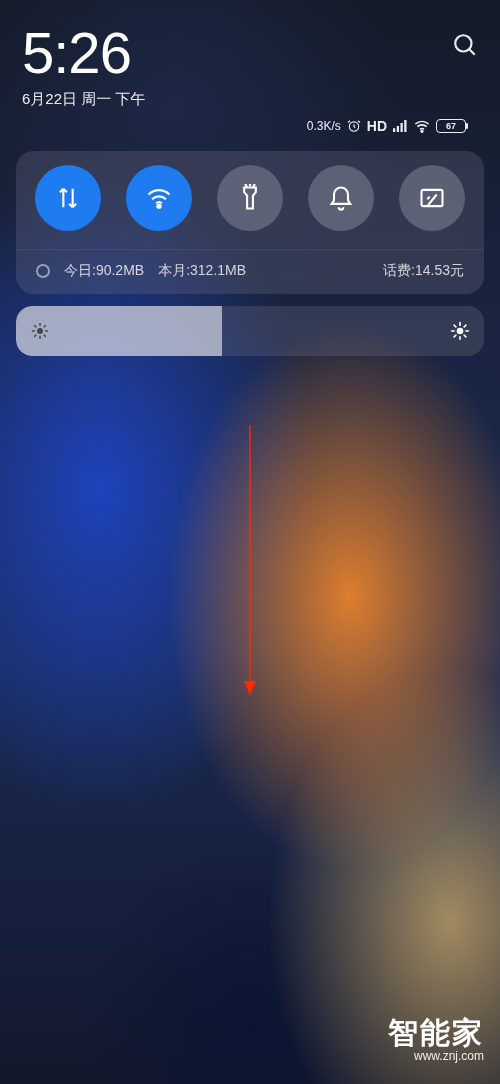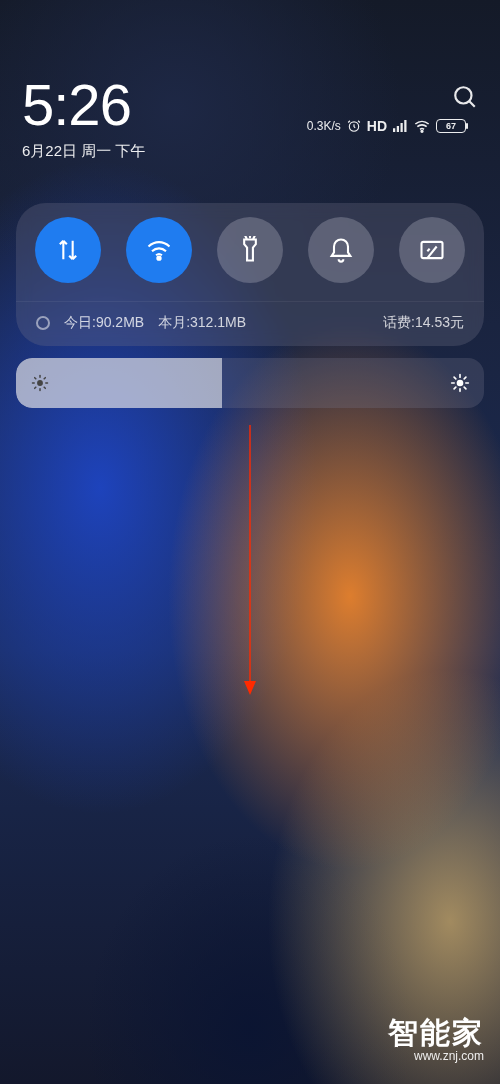--- a/index.html
+++ b/index.html
@@ -10,21 +10,21 @@
         radial-gradient(ellipse 280px 420px at 70% 55%, rgba(255,140,40,0.85), transparent 65%),
         radial-gradient(ellipse 320px 480px at 20% 45%, rgba(30,70,200,0.9), transparent 68%),
         radial-gradient(ellipse 260px 360px at 90% 85%, rgba(255,210,120,0.6), transparent 70%),
         radial-gradient(ellipse 300px 300px at 35% 10%, rgba(30,40,70,0.95), transparent 75%),
         radial-gradient(ellipse 220px 260px at 50% 95%, rgba(10,20,50,0.9), transparent 75%),
         linear-gradient(180deg, #141a28 0%, #1a2440 30%, #1b2b55 60%, #13182c 100%);
       position: relative;
       color: #fff;
     }
     .header {
-      padding: 76px 22px 0 22px;
+      padding: 24px 22px 0 22px;
       display: flex; justify-content: space-between; align-items: flex-start;
     }
     .time-block { display: flex; flex-direction: column; }
     .time { font-size: 58px; font-weight: 300; letter-spacing: -1px; line-height: 1; }
     .date { font-size: 15px; opacity: 0.92; margin-top: 8px; font-weight: 400; }
     .search-icon { margin-top: 8px; opacity: 0.9; }
     .search-icon svg { width: 26px; height: 26px; }
 
     .status-bar {
       position: absolute; top: 118px; right: 34px;
@@ -34,21 +34,21 @@
     .status-ico { display:inline-flex; align-items:center; }
     .battery {
       display:inline-flex; align-items:center; justify-content:center;
       width: 30px; height: 14px; border:1.2px solid #fff; border-radius:4px;
       font-size:9px; position:relative;font-weight:bold;
     }
     .battery::after { content:""; position:absolute; right:-3px; top:3px; width:2px; height:6px; background:#fff; border-radius:1px; }
 
     .panel {
       margin: 42px 16px 0 16px;
-      border-radius: 30px;
+      border-radius: 18px;
       background: rgba(120,120,140,0.28);
       backdrop-filter: blur(8px);
       overflow: hidden;
     }
     .toggles {
       display:flex; justify-content:space-around; align-items:center;
       padding: 14px 6px 18px 6px;
     }
     .toggle {
       width: 66px; height: 66px; border-radius: 50%;

